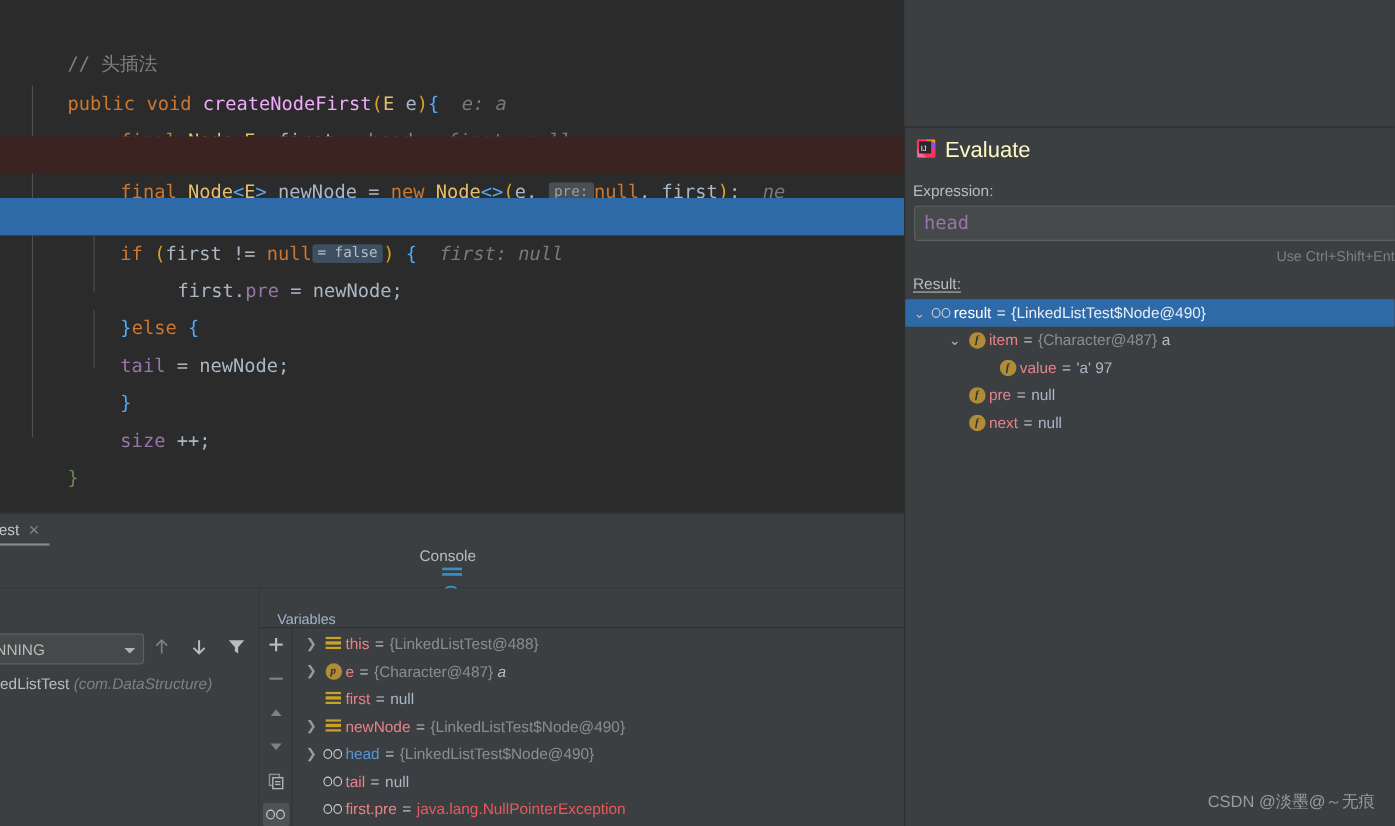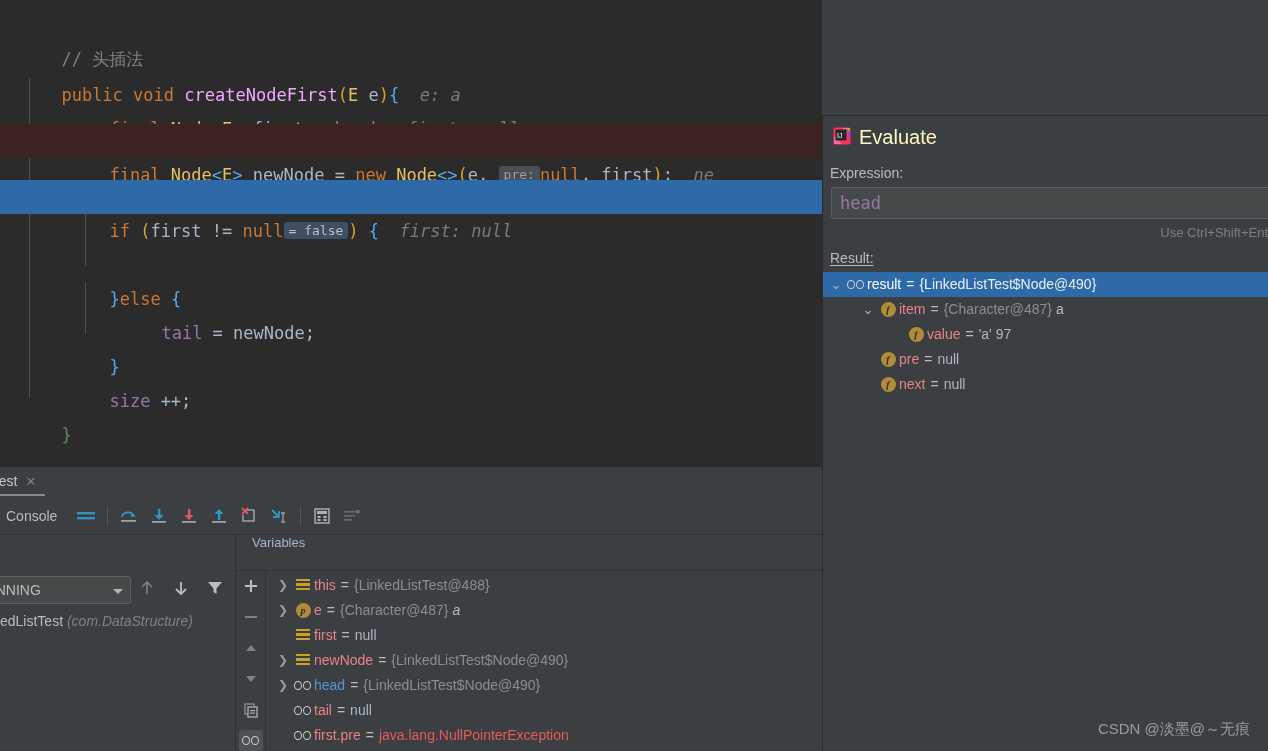--- a/index.html
+++ b/index.html
@@ -62,20 +62,21 @@
   }
   .dbg-tab .x { color: #808080; margin-left: 8px; font-size: 13px; }
   .tab-underline {
     position: absolute; left: -40px; top: 27px; width: 85px; height: 2px;
     background: #8a8a8a;
   }
   #dbg-toolbar {
     position: absolute; left: 0; top: 30px; height: 38px; width: 100%;
     display: flex; align-items: center; gap: 0px;
     border-bottom: 1px solid #323232;
+    flex-direction: column;
   }
   .tb-label { color: #bbbbbb; font-size: 14px; margin-left: 6px; margin-right: 14px; }
   .tb-ico {
     width: 30px; height: 28px; display: flex; align-items: center; justify-content: center;
   }
   .tb-sep { width: 1px; height: 20px; background: #555; margin: 0 6px; }
 
   
   #dbg-body {
     position: absolute; left: 0; top: 68px; right: 0; bottom: 0;
@@ -100,21 +101,21 @@
     height: 25px; line-height: 25px; font-size: 14px; color: #bbbbbb;
     padding-left: 0px; white-space: nowrap; overflow: hidden;
   }
   .frame-row.sel { background: #2f6aa8; color: #ffffff; }
   .frame-row i { color: #808080; font-style: italic; }
   .frame-row.sel i { color: #dce3ea; }
 
   #vars-col { flex: 1; position: relative; background: #3c3f41; }
   #vars-header {
     height: 36px; border-bottom: 1px solid #323232;
-    display: flex; align-items: flex-start;
+    display: flex; align-items: flex-end;
   }
   #vars-title { font-size: 13px; color: #a2b5cd; margin-left: 16px; }
   #vars-inner { display: flex; height: calc(100% - 36px); }
   #vars-gutter {
     width: 30px; border-right: 1px solid #323232;
     display: flex; flex-direction: column; align-items: center; padding-top: 5px; gap: 10px;
   }
   .gt-ico { width: 24px; height: 22px; display: flex; align-items: center; justify-content: center; }
   .gt-ico.sel { background: #4e5254; border-radius: 2px; }
   #vars-tree { flex: 1; padding-top: 2px; overflow: hidden; }
@@ -215,26 +216,29 @@
     </div>
 
     <div class="code-line" style="top:146px; padding-left:48px;">
       <span class="fld">head</span><span> = </span><span class="id">newNode</span><span class="id">;</span><span>  </span><span class="hint">head: LinkedListTest$Node@490   newNode: Li</span>
     </div>
 
     <div class="code-line ln-sel" style="top:180px; padding-left:48px;">
       <span class="kw">if</span><span> </span><span class="brc">(</span><span class="id">first</span><span> </span><span class="id">!=</span><span> </span><span class="kw">null</span><span class="chip chip-sel">= false</span><span class="brc">)</span><span> </span><span class="brc2">{</span><span>  </span><span class="hint">first: null</span>
     </div>
 
+    <div class="code-line" style="top:214px; padding-left:100px;">
+      <span class="id">first</span><span class="id">.</span><span class="fld">pre</span><span> = </span><span class="id">newNode</span><span class="id">;</span>
+    </div>
 
     <div class="code-line" style="top:248px; padding-left:48px;">
       <span class="brc2">}</span><span class="kw">else</span><span> </span><span class="brc2">{</span>
     </div>
 
-    <div class="code-line" style="top:282px; padding-left:100px;">
+    <div class="code-line" style="top:282px; padding-left:48px;">
       <span class="fld">tail</span><span> = </span><span class="id">newNode</span><span class="id">;</span>
     </div>
 
     <div class="code-line" style="top:316px; padding-left:48px;">
       <span class="brc2">}</span>
     </div>
 
     <div class="code-line" style="top:350px; padding-left:48px;">
       <span class="fld">size</span><span> </span><span class="id">++</span><span class="id">;</span>
     </div>

